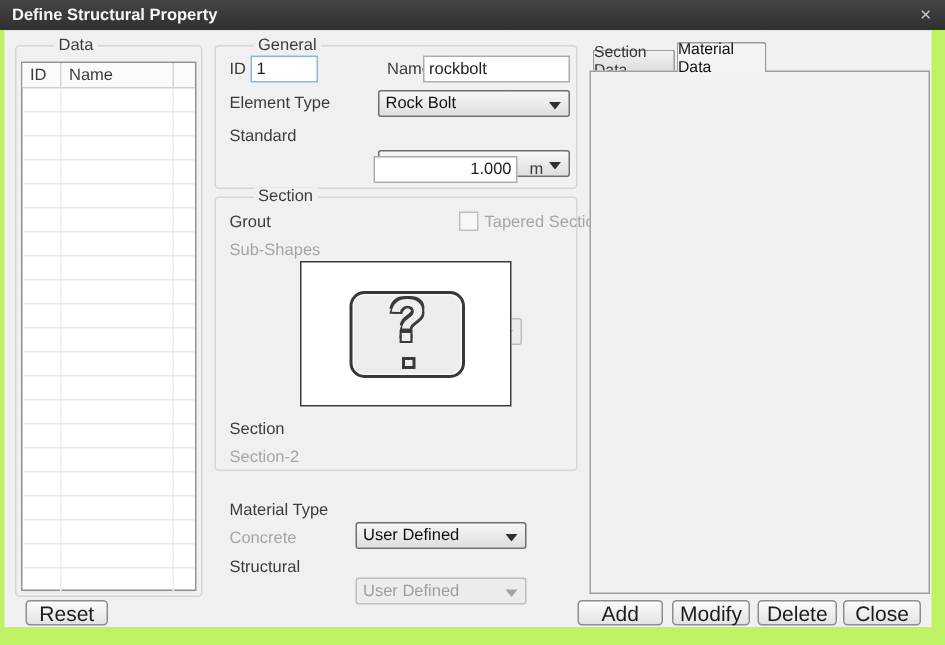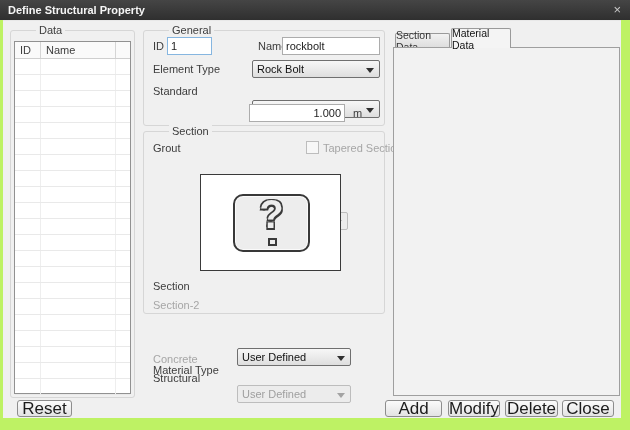--- a/index.html
+++ b/index.html
@@ -48,21 +48,21 @@
   
   .listbox { background:#fff; border:1px solid #919191; }
   .list-header { display:flex; height:17px; background:#fafafa; border-bottom:1px solid #cfcfcf; }
   .list-header .hcell { border-right:1px solid #d5d5d5; padding:2px 0 0 5px; color:#3c3c3c; }
   .list-row { display:flex; height:16px; border-bottom:1px solid #e9e9e9; }
   .list-row .cell { border-right:1px solid #eeeeee; height:100%; }
   .c-id { width:26px; } .c-name { width:75px; } .c-x { flex:1; border-right:none !important; }
 
   
   .pbtn { border:1px solid #8d8d8d; border-radius:3px; background:linear-gradient(#fbfbfb,#e3e3e3);
-          display:flex; align-items:center; justify-content:center; font-size:17px; color:#1c1c1c; }
+          display:flex; align-items:center; justify-content:center; font-size:14px; color:#1c1c1c; }
 
   
   .tab { border:1px solid #9a9a9a; border-bottom:none; display:flex; align-items:center;
          justify-content:center; font-size:10.5px; border-radius:2px 2px 0 0; }
   .tab.inactive { background:linear-gradient(#f2f2f2,#dcdcdc); color:#333; }
   .tab.active { background:#f4f4f4; color:#111; z-index:3; }
   .tabpanel { border:1px solid #9f9f9f; background:#f2f2f2; z-index:1; }
 
   .selbtn { border:1px solid #4b4b4b; border-radius:1px; background:linear-gradient(#ffffff,#efefef);
             display:flex; align-items:center; font-size:10.5px; color:#101010; padding-left:6px; }
@@ -249,20 +249,21 @@
     <div class="abs group" style="left:140px; top:110px; width:242px; height:183px;">
       <span class="group-label">Section</span>
     </div>
     <span class="abs lbl" style="left:150px; top:118px;">Grout</span>
     <div class="abs combo" style="left:234px; top:118px; width:64px;">
       <span>Rebar</span>
       <span class="arrow"></span>
     </div>
     <span class="abs checkbox" style="left:303px; top:120px;"></span>
     <span class="abs lbl dis" style="left:320px; top:118px;">Tapered Section</span>
+    <span class="abs lbl dis" style="left:150px; top:137px;">Sub-Shapes</span>
     <div class="abs combo dis" style="left:234px; top:137px; width:111px;">
       <span>U Type</span>
       <span class="arrow"></span>
     </div>
 
     <div class="abs preview" style="left:197px; top:153px; width:141px; height:97px;">
       <div class="qcard">
         <div class="qmark">?</div>
         <div class="qdot"></div>
       </div>
@@ -272,21 +273,21 @@
     <div class="abs combo" style="left:234px; top:255px; width:114px;">
       <span>User Defined</span>
       <span class="arrow"></span>
     </div>
     <span class="abs lbl dis" style="left:150px; top:275px;">Section-2</span>
     <div class="abs combo dis" style="left:234px; top:274px; width:114px;">
       <span>User Defined</span>
       <span class="arrow"></span>
     </div>
 
-    <span class="abs lbl" style="left:150px; top:310px;margin-top:30px;">Material Type</span>
+    <span class="abs lbl" style="left:150px; top:310px;">Material Type</span>
 
     <span class="abs lbl dis" style="left:150px; top:329px;">Concrete</span>
 
     <span class="abs lbl" style="left:150px; top:348px;">Structural</span>
 
     <div class="abs tab inactive" style="left:392px; top:12px; width:55px; height:15px;">Section Data</div>
     <div class="abs tab active" style="left:448px; top:7px; width:60px; height:20px;">Material Data</div>
     <div class="abs tabpanel" style="left:390px; top:26px; width:227px; height:349px;"></div>
 
     <div class="abs selbtn dis" style="left:399px; top:31px; width:66px; height:21px;">

